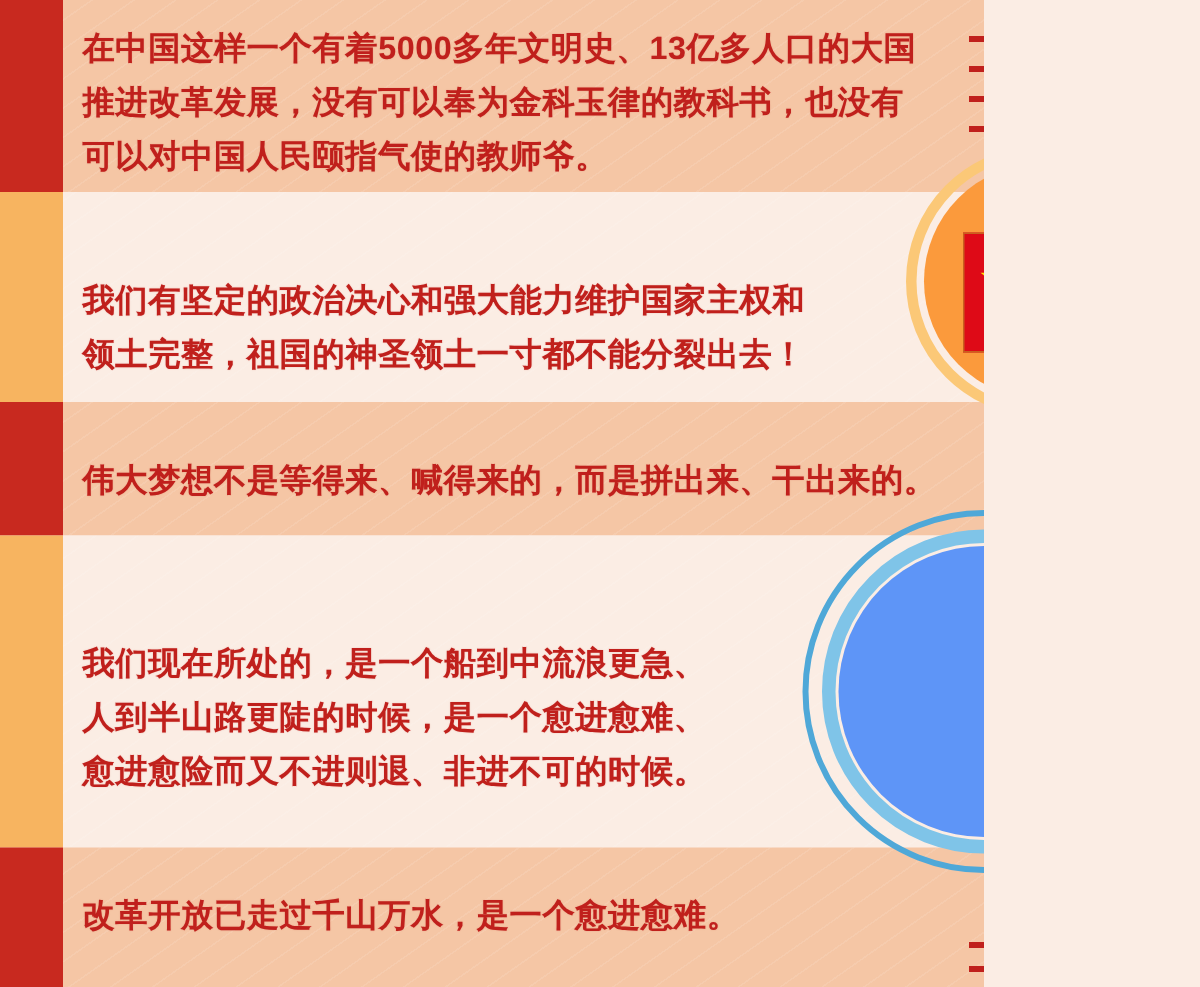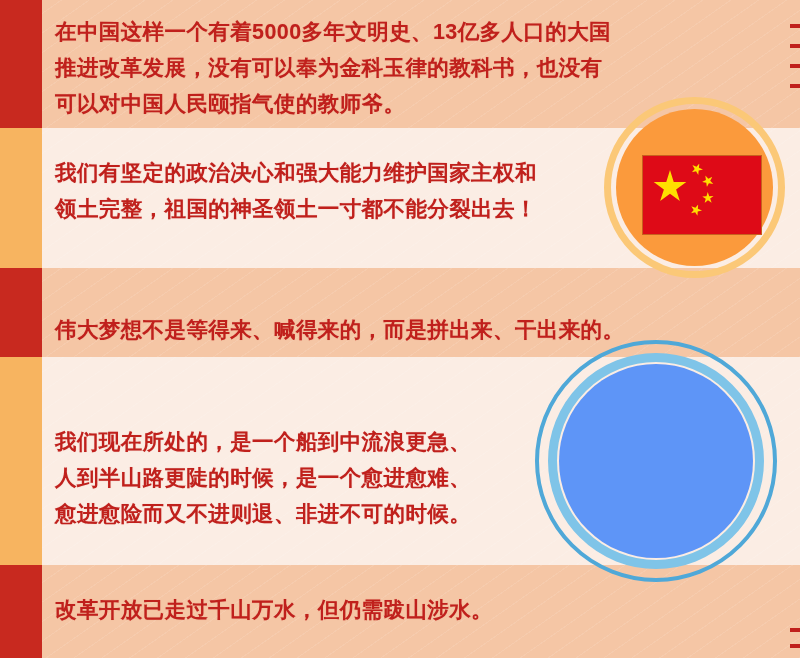--- a/index.html
+++ b/index.html
@@ -2,21 +2,21 @@
 <html><head>
 <meta charset="utf-8">
 <style>
   html, body {
     margin: 0;
     padding: 0;
     background: #FBEDE4;
   }
   #poster {
     position: relative;
-    width: 800px;
+    width: 656px;
     height: 658px;
     overflow: hidden;
     font-family: "Liberation Sans", "DejaVu Sans", sans-serif;
     background: #FBEDE4;
   }
 
   
   .band {
     position: absolute;
     left: 0;
@@ -183,27 +183,27 @@
 
   <div id="blue-medallion" class="circle-wrap">
     <div class="ring-thin"></div>
     <div class="ring-thick"></div>
     <div class="disc"></div>
   </div>
 
   <div class="quote" style="top:14px;">在中国这样一个有着5000多年文明史、13亿多人口的大国
 推进改革发展，没有可以奉为金科玉律的教科书，也没有
 可以对中国人民颐指气使的教师爷。</div>
-  <div class="quote" style="top:155px;">我们有坚定的政治决心和强大能力维护国家主权和
+  <div class="quote" style="top:182px;">我们有坚定的政治决心和强大能力维护国家主权和
 领土完整，祖国的神圣领土一寸都不能分裂出去！</div>
-  <div class="quote" style="top:312px;">伟大梦想不是等得来、喊得来的，而是拼出来、干出来的。</div>
+  <div class="quote" style="top:302px;">伟大梦想不是等得来、喊得来的，而是拼出来、干出来的。</div>
   <div class="quote" style="top:424px;">我们现在所处的，是一个船到中流浪更急、
 人到半山路更陡的时候，是一个愈进愈难、
 愈进愈险而又不进则退、非进不可的时候。</div>
-  <div class="quote" style="top:592px;">改革开放已走过千山万水，但仍需跋山涉水。</div>
+  <div class="quote" style="top:592px;">改革开放已走过千山万水，是一个愈进愈难。</div>
 
   <div class="edge-tick" style="top:24px;"></div>
   <div class="edge-tick" style="top:44px;"></div>
   <div class="edge-tick" style="top:64px;"></div>
   <div class="edge-tick" style="top:84px;"></div>
   <div class="edge-tick" style="top:628px;"></div>
   <div class="edge-tick" style="top:644px;"></div>
 
 </div>
 

